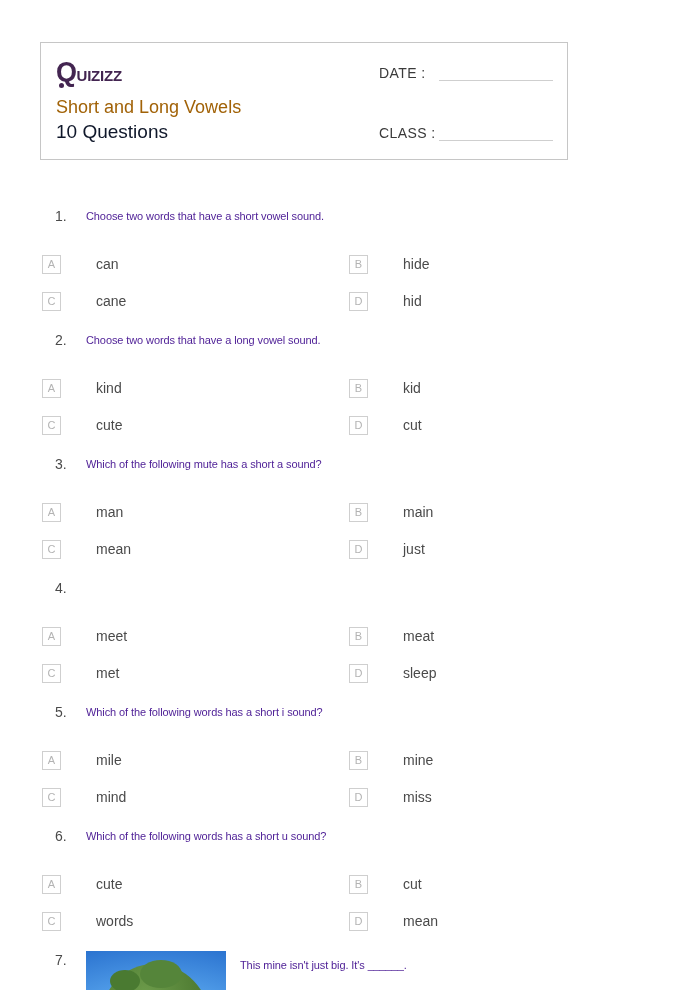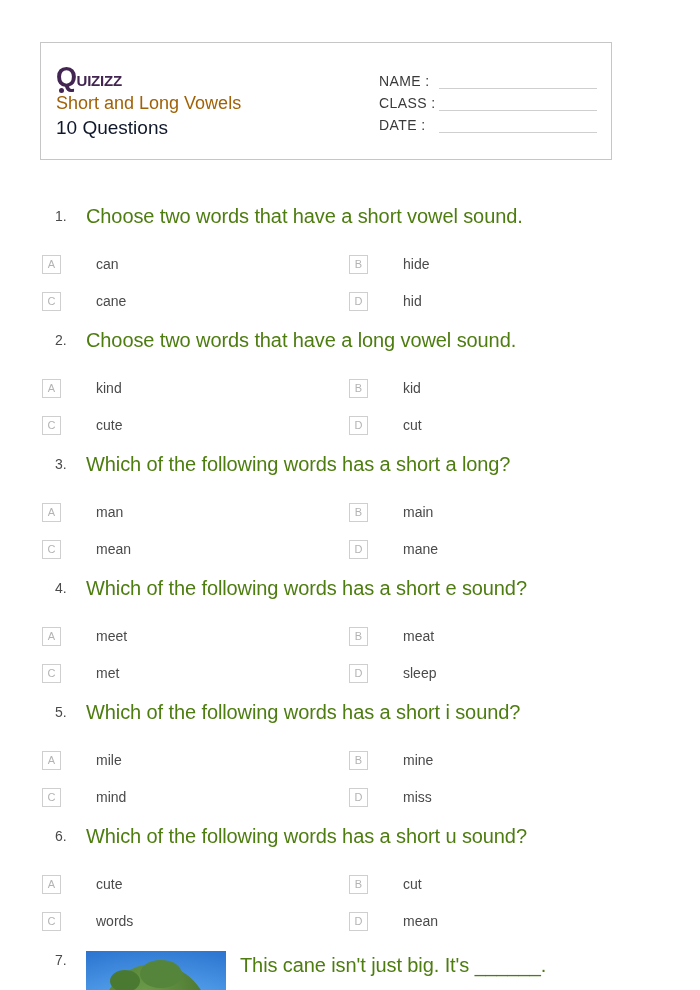--- a/index.html
+++ b/index.html
@@ -7,25 +7,24 @@
     width: 700px; height: 990px;
     background: #ffffff;
     overflow: hidden;
     font-family: "Liberation Sans", sans-serif;
     color: #474747;
   }
   .sheet { width: 700px; height: 990px; position: relative; padding: 42px 40px 0 40px; }
 
   
   .header-box {
-    width: 572px; height: 118px;
+    width: 528px; height: 118px;
     border: 1px solid #c6c6c6;
     display: flex;
     padding: 14px 14px 12px 15px;
-    align-items: center;
   }
   .header-left { width: 320px; display: flex; flex-direction: column; justify-content: space-between; }
   .logo { color: #432551; font-weight: 700; letter-spacing: -0.5px; line-height: 1; position: relative; margin-top: 2px; }
   .logo .logo-q { font-size: 27px; position: relative; }
   .logo .logo-q::after {
     content: ""; position: absolute; left: 3px; bottom: -1px;
     width: 5px; height: 5px; border-radius: 50%; background: #432551;
   }
   .logo .logo-rest { font-size: 21px; font-variant: small-caps; letter-spacing: -0.2px; }
   .title-block { padding-bottom: 2px; }
@@ -35,21 +34,21 @@
   .header-right { flex: 1; display: flex; flex-direction: column; justify-content: space-between; padding: 2px 0 6px 3px; }
   .field-row { display: flex; align-items: flex-end; height: 22px; }
   .field-label { font-size: 14px; color: #3a3a3a; letter-spacing: 0.4px; width: 52px; white-space: nowrap; }
   .field-line { flex: 1; border-bottom: 1px solid #cfcfcf; height: 16px; margin-left: 8px; }
 
   
   .questions { margin-top: 47px; }
   .question { margin-bottom: 20px; }
   .q-head { display: flex; align-items: flex-start; }
   .q-num { width: 46px; padding-left: 15px; font-size: 14px; color: #4a4a4a; line-height: 19px; flex: none; }
-  .q-text { font-size: 20px; color: #4d7c0f; line-height: 19px; letter-spacing: -0.1px; }
+  .q-text { font-size: 11px; color: #4c1d95; line-height: 19px; letter-spacing: -0.1px; }
   .q-options {
     display: grid;
     grid-template-columns: 307px 1fr;
     row-gap: 17px;
     margin-top: 28px;
   }
   .q-options:empty { display: none; margin: 0; }
   .option { display: flex; align-items: center; height: 20px; }
   .opt-letter {
     width: 19px; height: 19px; flex: none;
@@ -96,31 +95,27 @@
       <div class="logo">
         <span class="logo-q">Q</span><span class="logo-rest">uizizz</span>
       </div>
       <div class="title-block">
         <div class="quiz-title">Short and Long Vowels</div>
         <div class="quiz-subtitle">10 Questions</div>
       </div>
     </div>
     <div class="header-right">
       <div class="field-row">
-        <span class="field-label">NAME :</span>
+        <span class="field-label">DATE :</span>
         <span class="field-line"></span>
       </div>
       <div class="field-row">
         <span class="field-label">CLASS :</span>
         <span class="field-line"></span>
       </div>
-      <div class="field-row">
-        <span class="field-label">DATE :</span>
-        <span class="field-line"></span>
-      </div>
     </div>
   </div>
 
   <div class="questions" id="questions">
     <section class="question">
       <div class="q-head">
         <span class="q-num">1.</span>
 
         <span class="q-text">Choose two words that have a short vowel sound.</span>
       </div>
@@ -173,50 +168,49 @@
       <span class="opt-letter">D</span>
       <span class="opt-text">cut</span>
     </div>
   </div>
     </section>
 
     <section class="question">
       <div class="q-head">
         <span class="q-num">3.</span>
 
-        <span class="q-text">Which of the following words has a short a long?</span>
+        <span class="q-text">Which of the following mute has a short a sound?</span>
       </div>
       <div class="q-options">
     <div class="option">
       <span class="opt-letter">A</span>
       <span class="opt-text">man</span>
     </div>
 
     <div class="option">
       <span class="opt-letter">B</span>
       <span class="opt-text">main</span>
     </div>
 
     <div class="option">
       <span class="opt-letter">C</span>
       <span class="opt-text">mean</span>
     </div>
 
     <div class="option">
       <span class="opt-letter">D</span>
-      <span class="opt-text">mane</span>
+      <span class="opt-text">just</span>
     </div>
   </div>
     </section>
 
     <section class="question">
       <div class="q-head">
         <span class="q-num">4.</span>
 
-        <span class="q-text">Which of the following words has a short e sound?</span>
       </div>
       <div class="q-options">
     <div class="option">
       <span class="opt-letter">A</span>
       <span class="opt-text">meet</span>
     </div>
 
     <div class="option">
       <span class="opt-letter">B</span>
       <span class="opt-text">meat</span>
@@ -291,19 +285,19 @@
     </div>
   </div>
     </section>
 
     <section class="question">
       <div class="q-head with-image">
         <span class="q-num">7.</span>
         <div class="q-image">
           <div class="canopy"></div>
         </div>
-        <span class="q-text">This cane isn't just big. It's ______.</span>
+        <span class="q-text">This mine isn't just big. It's ______.</span>
       </div>
 
     </section>
   </div>
 
 </div>
 
 </body></html>

